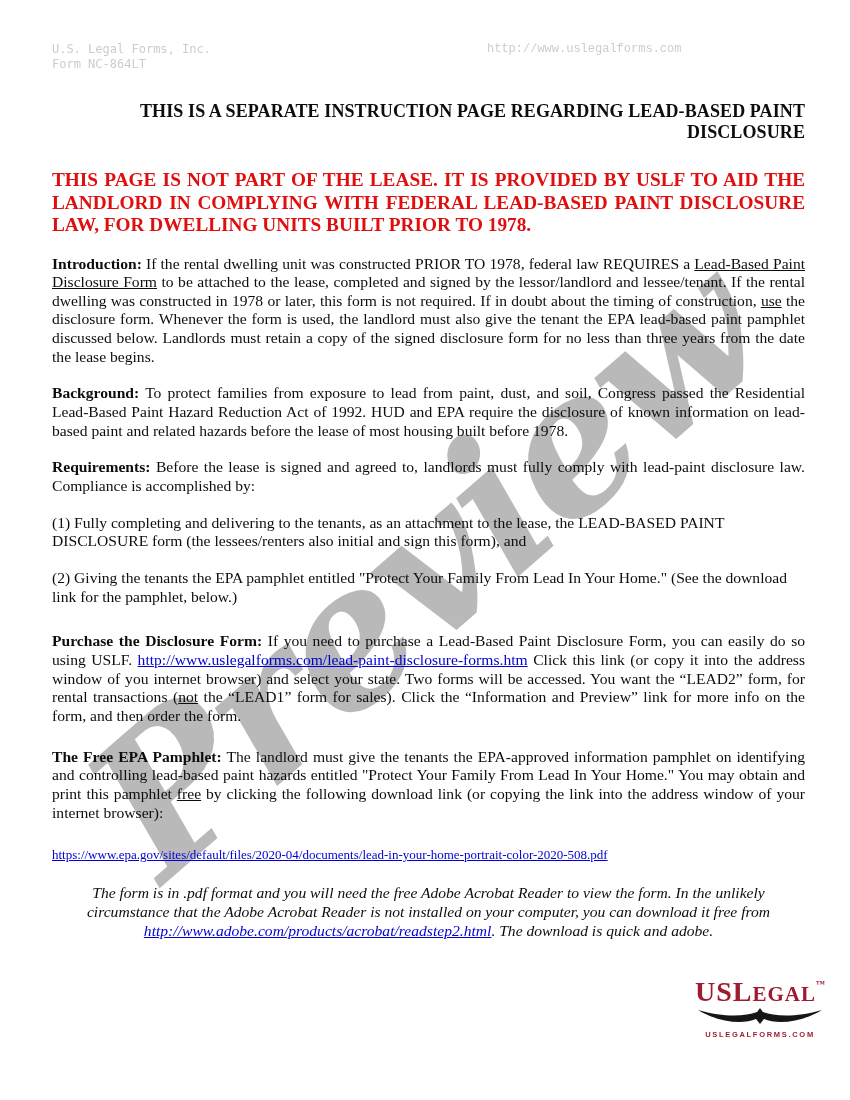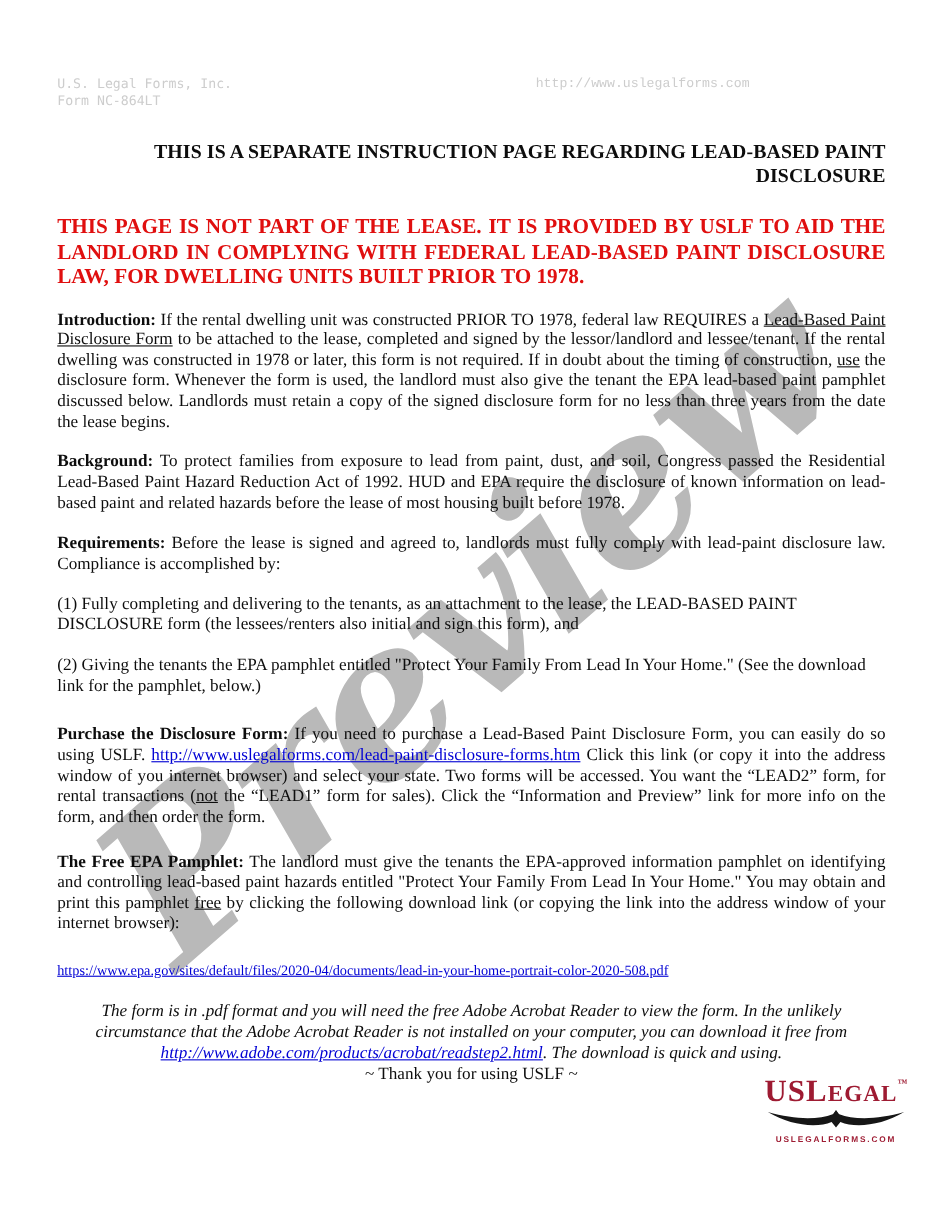--- a/index.html
+++ b/index.html
@@ -32,21 +32,20 @@
     letter-spacing:-4px;
     color:var(--watermark-gray);
     white-space:nowrap;
     z-index:0;
     user-select:none;
   }
   
   .content{
     position:relative; z-index:1;
     padding:42px 45px 0 52px;
-    margin-top:27px;
   }
   .doc-header{
     position:relative;
     font-family:"DejaVu Sans Mono","Liberation Mono", monospace;
     font-size:12px; line-height:15px;
     color:var(--header-gray);
     height:32px;
   }
   .site-url{position:absolute; left:435px; top:0;font-family:Liberation Mono, monospace;}
   .title{
@@ -148,23 +147,22 @@
     <p class="para left"><span>(2) Giving the tenants the EPA pamphlet entitled "Protect Your Family From Lead In Your Home." (See the download link for the pamphlet, below.)</span></p>
 
     <p class="para mt26"><span class="b">Purchase the Disclosure Form:</span><span> If you need to purchase a Lead-Based Paint Disclosure Form, you can easily do so using USLF. </span><a href="#" class="link">http://www.uslegalforms.com/lead-paint-disclosure-forms.htm</a><span> Click this link (or copy it into the address window of you internet browser) and select your state. Two forms will be accessed. You want the “LEAD2” form, for rental transactions (</span><span class="u">not</span><span> the “LEAD1” form for sales). Click the “Information and Preview” link for more info on the form, and then order the form.</span></p>
 
     <p class="para mt22"><span class="b">The Free EPA Pamphlet:</span><span> The landlord must give the tenants the EPA-approved information pamphlet on identifying and controlling lead-based paint hazards entitled "Protect Your Family From Lead In Your Home." You may obtain and print this pamphlet </span><span class="u">free</span><span> by clicking the following download link (or copying the link into the address window of your internet browser):</span></p>
 
     <div class="epa-link-row">
       <a class="link" href="#">https://www.epa.gov/sites/default/files/2020-04/documents/lead-in-your-home-portrait-color-2020-508.pdf</a>
     </div>
 
-    <p class="footer-note"><span>The form is in .pdf format and you will need the free Adobe Acrobat Reader to view the form.  In the unlikely circumstance that the Adobe Acrobat Reader is not installed on your computer, you can download it free from </span><a href="#" class="link">http://www.adobe.com/products/acrobat/readstep2.html</a><span>. The download is quick and using.</span></p>
+    <p class="footer-note"><span>The form is in .pdf format and you will need the free Adobe Acrobat Reader to view the form.  In the unlikely circumstance that the Adobe Acrobat Reader is not installed on your computer, you can download it free from </span><a href="#" class="link">http://www.adobe.com/products/acrobat/readstep2.html</a><span>. The download is quick and adobe.</span></p>
 
-    <div class="thanks">~ Thank you for using USLF ~</div>
 
   </div>
 
   <div class="logo">
     <div class="wordmark">
       <span class="wm-big">USL</span><span class="wm-small">EGAL</span><span class="wm-tm">™</span>
     </div>
     <svg class="wings" width="128" height="22" viewBox="0 0 128 22">
       <path fill="#161616" d="M64 1 L67 4 C80 9 102 9 126 2 C106 14 82 17 68 11 L64 16 L60 11 C46 17 22 14 2 2 C26 9 48 9 61 4 Z"></path>
       <path fill="#161616" d="M64 0 L66 3 L64 6 L62 3 Z"></path>

